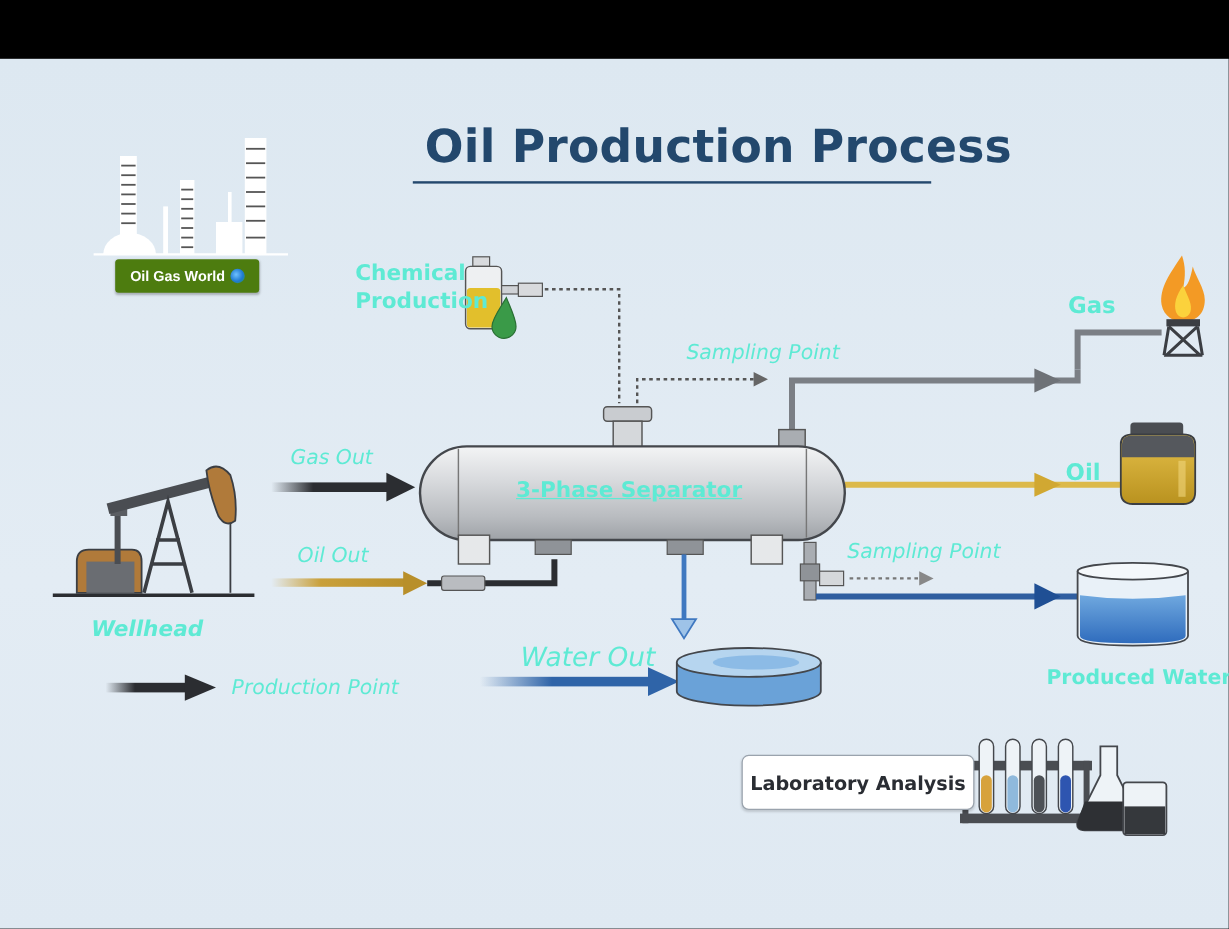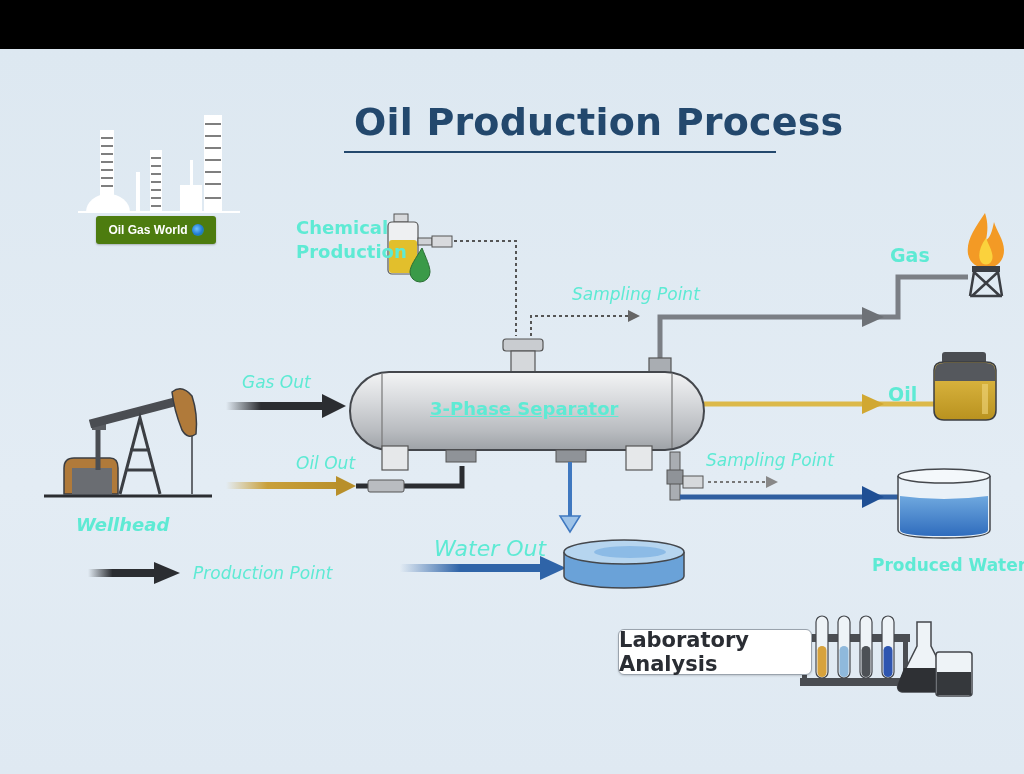--- a/index.html
+++ b/index.html
@@ -28,21 +28,21 @@
       box-shadow: 0 1px 2px rgba(0,0,0,0.25);
     }
     .globe {
       display: inline-block; width: 12px; height: 12px; border-radius: 50%;
       background: radial-gradient(circle at 40% 40%, #6fc1ff 0%, #1f7ad1 55%, #2f9a46 100%);
     }
     .lab-box {
       position: absolute; left: 618px; top: 629px; width: 192px; height: 44px;
       background: #ffffff; border: 1px solid #9aa3ad; border-radius: 6px;
       display: flex; align-items: center; justify-content: center;
-      font-size: 21px; font-weight: bold; color: #2a2d33; font-family: "DejaVu Sans", sans-serif;
+      font-size: 16px; font-weight: bold; color: #2a2d33; font-family: "DejaVu Sans", sans-serif;
       box-shadow: 0 1px 2px rgba(0,0,0,0.15);
     }
   </style>
 </head>
 <body>
 
 <div class="canvas"></div>
 
 <svg class="diagram" viewBox="0 0 1024 774">
   <defs>
@@ -245,21 +245,21 @@
   <span class="globe"></span>
 </div>
 
 <div class="lbl bold" style="left:296px; top:216px; font-size:18px; line-height:24px;">
   <div>Chemical</div>
   <div>Production</div>
 </div>
 <div class="lbl italic" style="left:572px; top:284px; font-size:17px;">Sampling Point</div>
 <div class="lbl bold" style="left:430px; top:398px; font-size:18px;text-decoration:underline;">3-Phase Separator</div>
 <div class="lbl italic" style="left:242px; top:372px; font-size:17px;">Gas Out</div>
-<div class="lbl italic" style="left:248px; top:453px; font-size:17px;margin-left:48px;">Oil Out</div>
+<div class="lbl italic" style="left:248px; top:453px; font-size:17px;">Oil Out</div>
 <div class="lbl italic" style="left:434px; top:536px; font-size:22px;">Water Out</div>
 <div class="lbl bold" style="left:76px; top:514px; font-size:18px;font-style:italic;">Wellhead</div>
 <div class="lbl italic" style="left:193px; top:563px; font-size:17px;">Production Point</div>
 <div class="lbl bold" style="left:890px; top:244px; font-size:19px;">Gas</div>
 <div class="lbl bold" style="left:888px; top:383px; font-size:19px;">Oil</div>
 <div class="lbl italic" style="left:706px; top:450px; font-size:17px;">Sampling Point</div>
 <div class="lbl bold" style="left:872px; top:555px; font-size:17px;">Produced Water</div>
 
 <div class="lab-box">
   <span>Laboratory Analysis</span>

